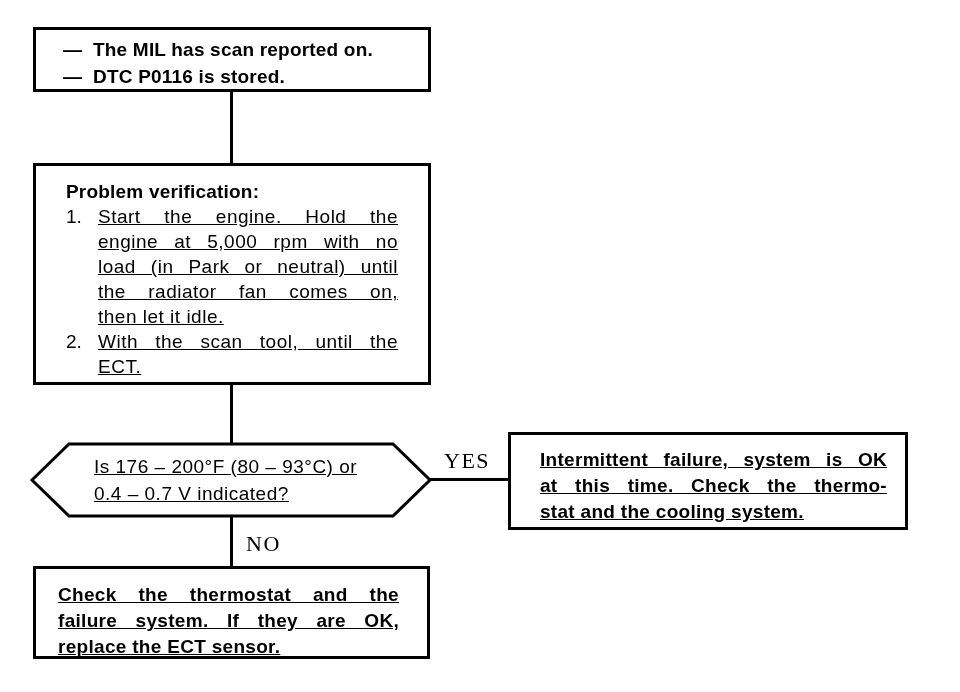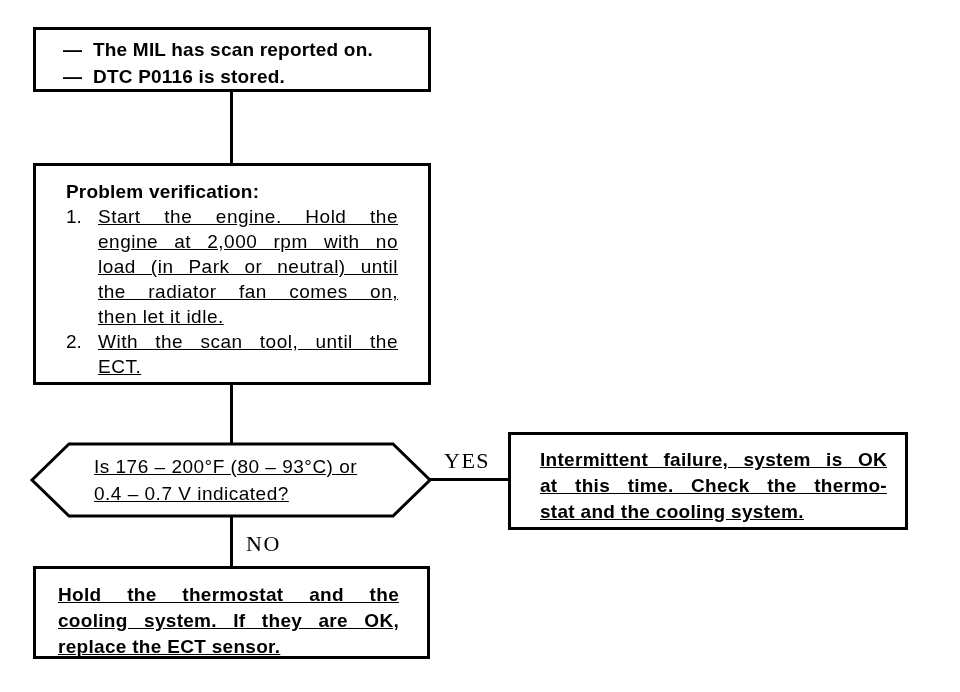--- a/index.html
+++ b/index.html
@@ -70,21 +70,21 @@
       <span>DTC P0116 is stored.</span>
     </div>
   </div>
 
   <div class="box" id="verify-box">
     <div class="v-title">Problem verification:</div>
     <div class="step">
       <span class="num">1.</span>
       <div class="step-lines">
         <div class="line fill">Start the engine. Hold the</div>
-        <div class="line fill">engine at 2,000 rpm with no</div>
+        <div class="line fill">engine at 5,000 rpm with no</div>
         <div class="line fill">load (in Park or neutral) until</div>
         <div class="line fill">the radiator fan comes on,</div>
         <div class="line">then let it idle.</div>
       </div>
     </div>
     <div class="step">
       <span class="num">2.</span>
       <div class="step-lines">
         <div class="line fill">With the scan tool, until the</div>
         <div class="line">ECT.</div>
@@ -105,18 +105,18 @@
   <div class="branch-label" id="yes-label">YES</div>
   <div class="branch-label" id="no-label">NO</div>
 
   <div class="box" id="yes-box">
     <div class="line fill">Intermittent failure, system is OK</div>
     <div class="line fill">at this time. Check the thermo-</div>
     <div class="line">stat and the cooling system.</div>
   </div>
 
   <div class="box" id="no-box">
-    <div class="line fill">Hold the thermostat and the</div>
-    <div class="line fill">cooling system. If they are OK,</div>
+    <div class="line fill">Check the thermostat and the</div>
+    <div class="line fill">failure system. If they are OK,</div>
     <div class="line">replace the ECT sensor.</div>
   </div>
 
 </div>
 
 </body></html>

